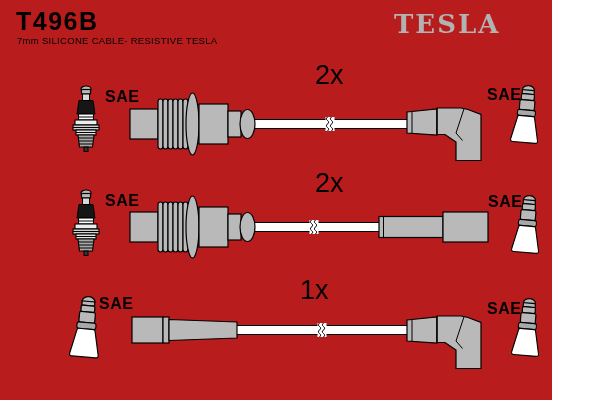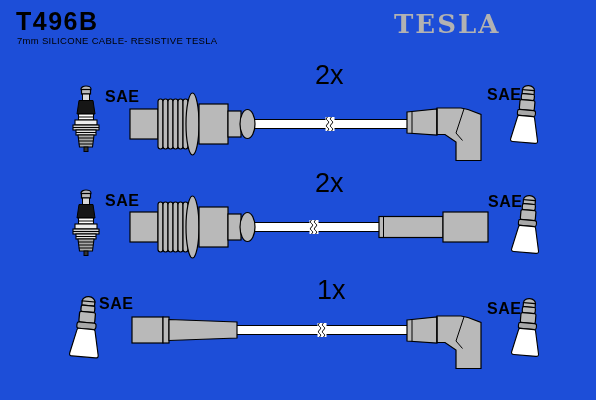--- a/index.html
+++ b/index.html
@@ -1,16 +1,16 @@
 <!DOCTYPE html>
 <html><head>
 <meta charset="utf-8">
 <style>
   html,body{margin:0;padding:0;background:#fff;}
-  #page{position:relative;width:596px;height:400px;background:#1d4ed8;overflow:hidden;
+  #page{position:relative;width:552px;height:400px;background:#b91c1c;overflow:hidden;
         font-family:"Liberation Sans",sans-serif;color:#000;}
   .abs{position:absolute;white-space:nowrap;}
   .part-number{left:16px;top:7px;font-size:25px;font-weight:bold;letter-spacing:1.5px;}
   .subtitle{left:17px;top:35px;font-size:9.5px;letter-spacing:0.3px;}
   .brand{left:394px;top:9px;font-family:"DejaVu Serif","Liberation Serif",serif;
          font-size:26px;font-weight:bold;color:#b2b2b2;letter-spacing:2px;text-align:center;}
   .sae{font-size:16px;font-weight:bold;letter-spacing:0.5px;}
   .qty{font-size:27px;font-weight:400;line-height:1;margin-left:24px;}
   svg{position:absolute;left:0;top:0;}
   .boot{fill:#b9b9b9;stroke:#000;stroke-width:1.2;}
@@ -127,16 +127,16 @@
 
   <div class="abs sae" style="left:105px;top:88px;">SAE</div>
   <div class="abs qty" style="left:291px;top:62px;">2x</div>
   <div class="abs sae" style="left:487px;top:86px;">SAE</div>
 
   <div class="abs sae" style="left:105px;top:192px;">SAE</div>
   <div class="abs qty" style="left:291px;top:170px;">2x</div>
   <div class="abs sae" style="left:488px;top:193px;">SAE</div>
 
   <div class="abs sae" style="left:99px;top:295px;">SAE</div>
-  <div class="abs qty" style="left:293px;top:277px;">1x</div>
+  <div class="abs qty" style="left:276px;top:277px;">1x</div>
   <div class="abs sae" style="left:487px;top:300px;">SAE</div>
 
 </div>
 
 </body></html>

